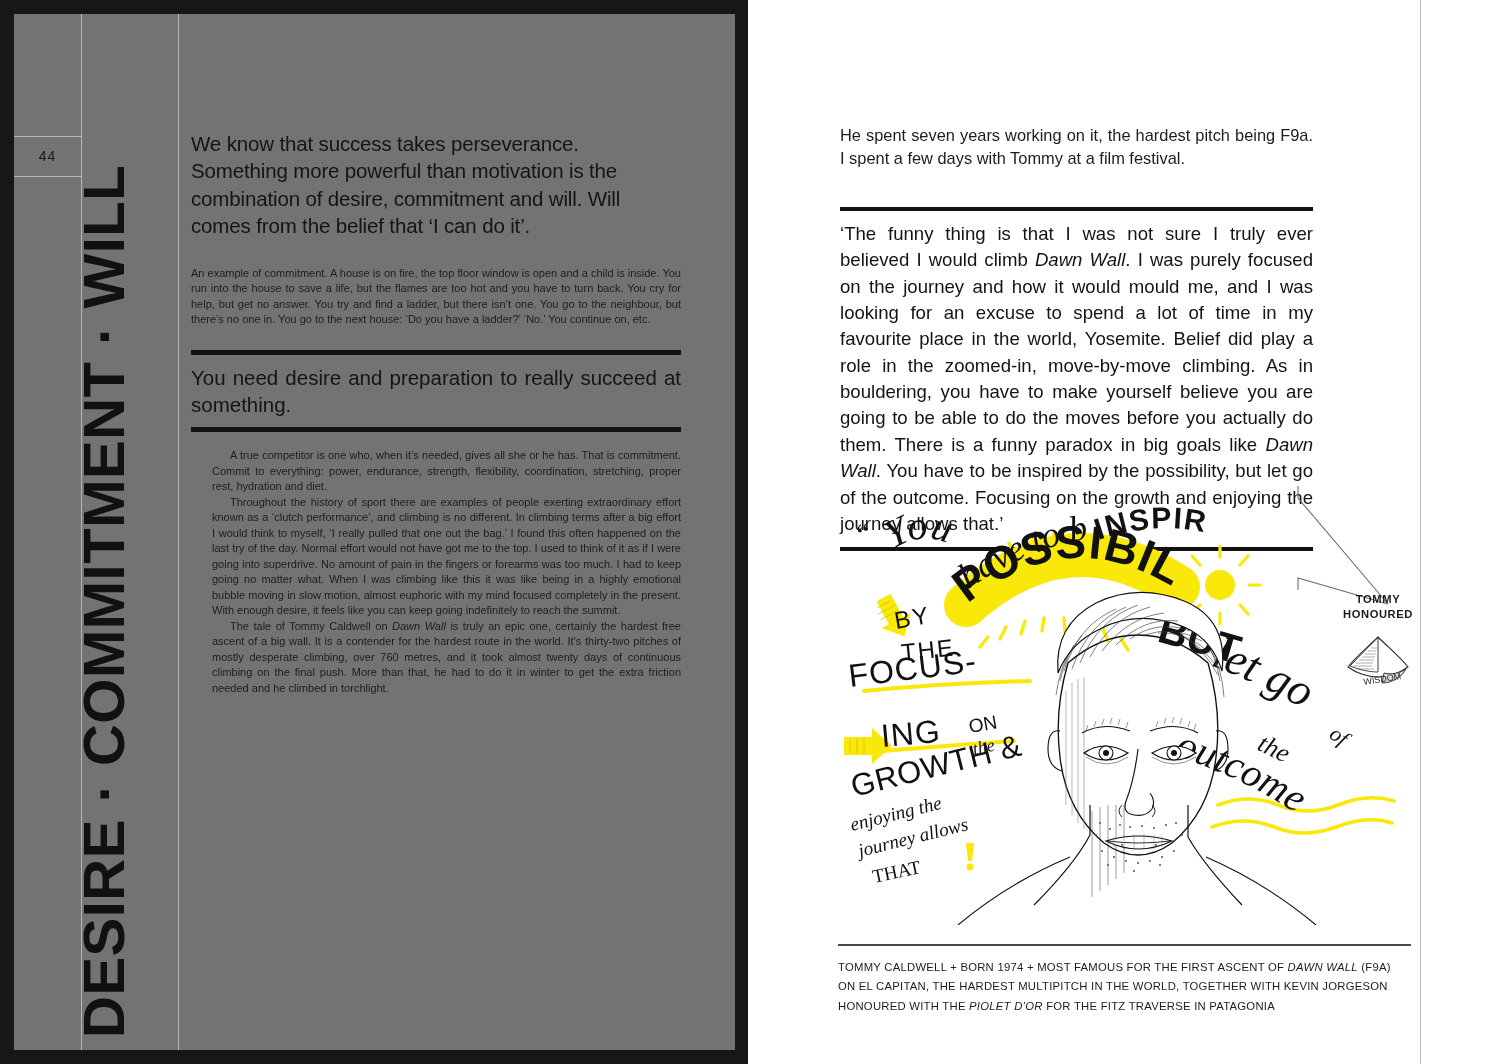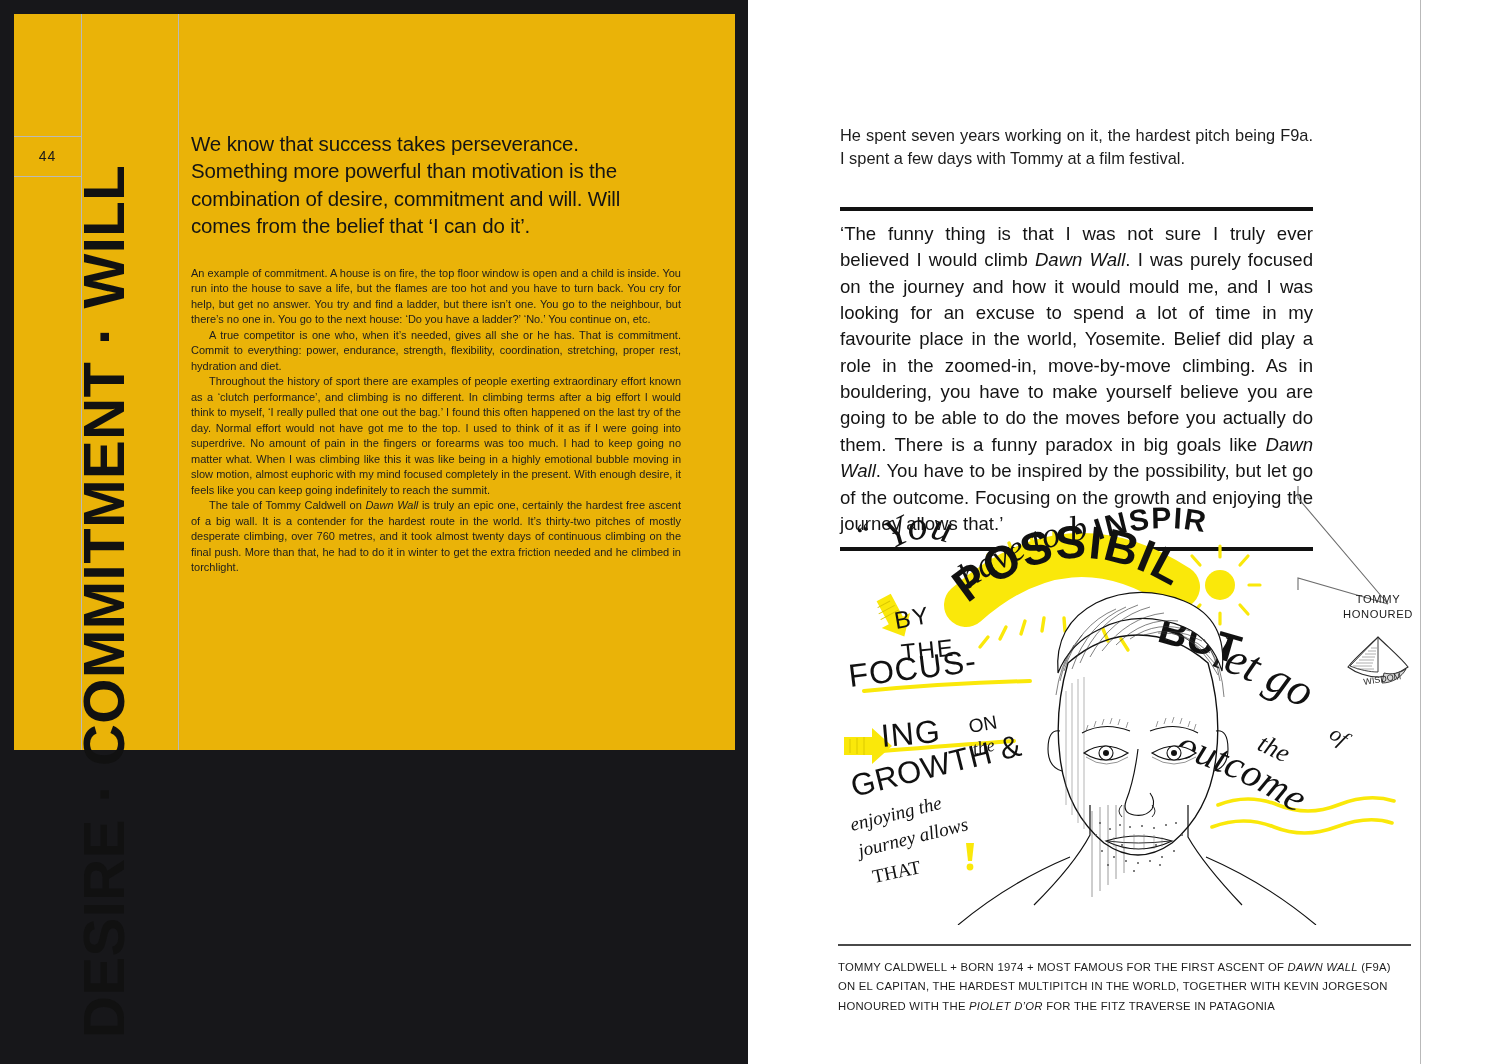--- a/index.html
+++ b/index.html
@@ -22,22 +22,22 @@
   #left-plate {
     position: absolute;
     left: 0; top: 0;
     width: 748px; height: 1064px;
     background: #17171a;
     overflow: hidden;
   }
   #left-page {
     position: absolute;
     left: 14px; top: 14px;
-    width: 721px; height: 736px;
-    background: #eab308;
+    width: 721px; height: 1036px;
+    background: #737373;
   }
   
   .vrule {
     position: absolute;
     top: 0; bottom: 0;
     width: 1px;
     background: #b9b9b9;
   }
   .hrule-thin {
     position: absolute;
@@ -91,21 +91,21 @@
   }
   .body-p {
     font-size: 11px;
     line-height: 1.41;
     color: #1d1d1d;
     margin: 0;
     text-align: justify;
     text-justify: inter-word;
     hyphens: manual;
   }
-  .body-p.indent { text-indent: 18px; }
+  .body-p.indent { text-indent: 18px; margin-left: 21px; }
 
   .rule-thick {
     height: 5px;
     background: #111;
     margin: 0;
   }
   .rule-thick.slim { height: 4px; }
 
   .subhead {
     font-size: 20.5px;
@@ -159,20 +159,21 @@
     left: 1330px;
     top: 592px;
     width: 96px;
     text-align: center;
   }
   #attrib .label {
     font-size: 11.2px;
     letter-spacing: 0.6px;
     line-height: 1.38;
     color: #1b1b1b;
+    font-weight: bold;
   }
   #wisdom-badge {
     margin: 10px auto 0 auto;
     width: 76px; height: 58px;
   }
 
   
   #illustration {
     position: absolute;
     left: 838px;
@@ -216,20 +217,25 @@
       <div id="folio">44</div>
 
       <div id="running-head">DESIRE · COMMITMENT · WILL</div>
 
       <div id="verso-col">
 
         <p class="lede">We know that success takes perseverance. Something more powerful than motivation is the combination of desire, commitment and will. Will comes from the belief that ‘I can do it’.</p>
 
         <p class="body-p">An example of commitment. A house is on fire, the top floor window is open and a child is inside. You run into the house to save a life, but the flames are too hot and you have to turn back. You cry for help, but get no answer. You try and find a ladder, but there isn’t one. You go to the neighbour, but there’s no one in. You go to the next house: ‘Do you have a ladder?’ ‘No.’ You continue on, etc.</p>
 
+        <div class="subhead-block">
+          <div class="rule-thick"></div>
+          <p class="subhead">You need desire and preparation to really succeed at something.</p>
+          <div class="rule-thick"></div>
+        </div>
 
         <p class="body-p indent">A true competitor is one who, when it’s needed, gives all she or he has. That is commitment. Commit to everything: power, endurance, strength, flexibility, coordination, stretching, proper rest, hydration and diet.</p>
         <p class="body-p indent">Throughout the history of sport there are examples of people exerting extraordinary effort known as a ‘clutch performance’, and climbing is no different. In climbing terms after a big effort I would think to myself, ‘I really pulled that one out the bag.’ I found this often happened on the last try of the day. Normal effort would not have got me to the top. I used to think of it as if I were going into superdrive. No amount of pain in the fingers or forearms was too much. I had to keep going no matter what. When I was climbing like this it was like being in a highly emotional bubble moving in slow motion, almost euphoric with my mind focused completely in the present. With enough desire, it feels like you can keep going indefinitely to reach the summit.</p>
         <p class="body-p indent"><span>The tale of Tommy Caldwell on </span><i>Dawn Wall</i><span> is truly an epic one, certainly the hardest free ascent of a big wall. It is a contender for the hardest route in the world. It’s thirty-two pitches of mostly desperate climbing, over 760 metres, and it took almost twenty days of continuous climbing on the final push. More than that, he had to do it in winter to get the extra friction needed and he climbed in torchlight.</span></p>
 
       </div>
     </div>
   </div>
 
   <div id="right-page">

